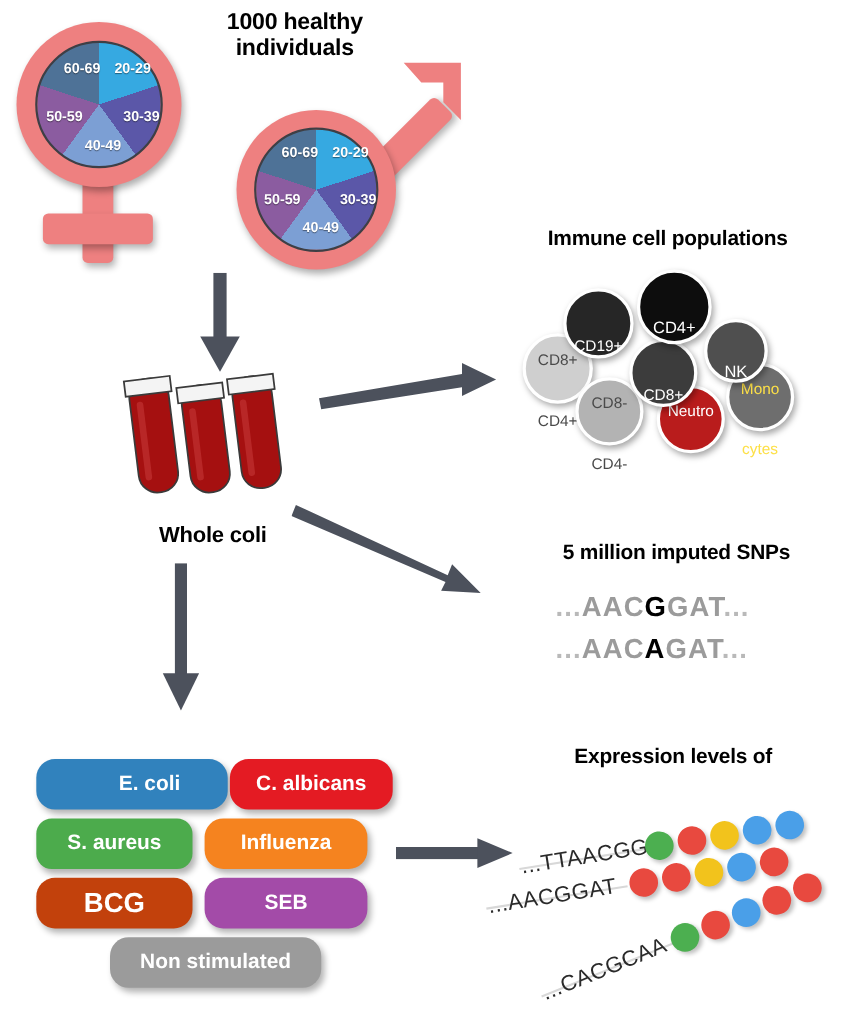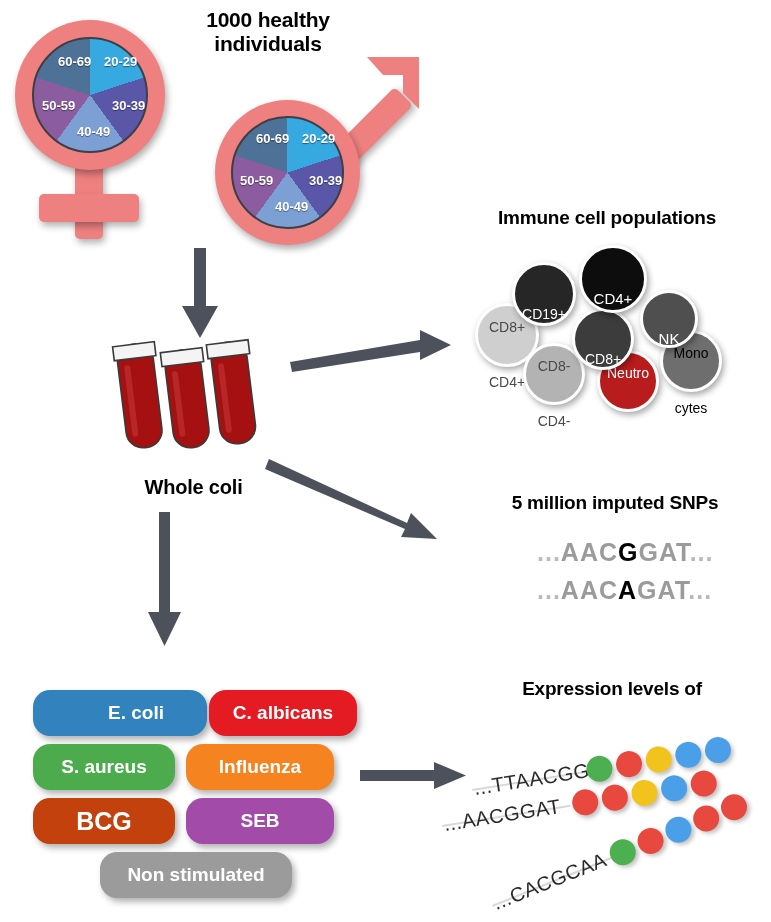--- a/index.html
+++ b/index.html
@@ -52,21 +52,21 @@
     text-align:center;color:#fff;font-weight:normal;
     line-height:1.05;
     box-shadow:2px 3px 6px rgba(0,0,0,.35);
   }
   .bubble span{display:block;margin-top:40px;}
 
   
   .snprow{
     position:absolute;white-space:nowrap;
     font-family:"Liberation Sans", sans-serif;
-    font-weight:bold;letter-spacing:1px;margin-left:32px;
+    font-weight:bold;letter-spacing:1px;
   }
   .snprow .dim{color:#b9b9b9;}
   .snprow .mid{color:#9b9b9b;}
   .snprow .hot{color:#000;}
 
   
   .stim{
     position:absolute;border-radius:17px;
     display:flex;align-items:center;justify-content:center;
     color:#fff;font-weight:bold;
@@ -199,21 +199,21 @@
         <span>CD8-</span>
         <span>CD4-</span>
       </div>
     </div>
     <div class="bubble" style="left:597px;top:350px;width:62px;height:62px;background:#b91c1c;color:#fff;font-size:14px;">
       <div>
         <span>Neutro</span>
         <span>phils</span>
       </div>
     </div>
-    <div class="bubble" style="left:660px;top:330px;width:62px;height:62px;background:#6e6e6e;color:#000000;font-size:14px;">
+    <div class="bubble" style="left:660px;top:330px;width:62px;height:62px;background:#6e6e6e;color:#fde047;font-size:14px;">
       <div>
         <span>Mono</span>
         <span>cytes</span>
       </div>
     </div>
     <div class="bubble" style="left:640px;top:290px;width:58px;height:58px;background:#4f4f4f;color:#fff;font-size:15px;">
       <div>
         <span>NK</span>
       </div>
     </div>
@@ -242,21 +242,21 @@
   <div class="snprow" style="left:505px;top:576px;font-size:25px;">
     <span class="dim">...</span><span class="mid">AAC</span><span class="hot">A</span><span class="mid">GAT</span><span class="dim">...</span>
   </div>
 
   <div class="stim" style="left:33px;top:690px;width:142px;height:46px;background:#3182bd;font-size:19px;padding-left:32px;">
     <span>E. coli</span>
   </div>
   <div class="stim" style="left:186px;top:690px;width:148px;height:46px;background:#e41b23;font-size:19px;margin-left:23px;">
     <span>C. albicans</span>
   </div>
-  <div class="stim" style="left:33px;top:744px;width:142px;height:46px;background:#4cab4c;font-size:19px;">
+  <div class="stim" style="left:33px;top:744px;width:142px;height:46px;background:#4cab4c;font-size:19px;border-radius:14px;">
     <span>S. aureus</span>
   </div>
   <div class="stim" style="left:186px;top:744px;width:148px;height:46px;background:#f5831f;font-size:19px;">
     <span>Influenza</span>
   </div>
   <div class="stim" style="left:33px;top:798px;width:142px;height:46px;background:#c2410c;font-size:25px;">
     <span>BCG</span>
   </div>
   <div class="stim" style="left:186px;top:798px;width:148px;height:46px;background:#a34ba8;font-size:19px;">
     <span>SEB</span>

